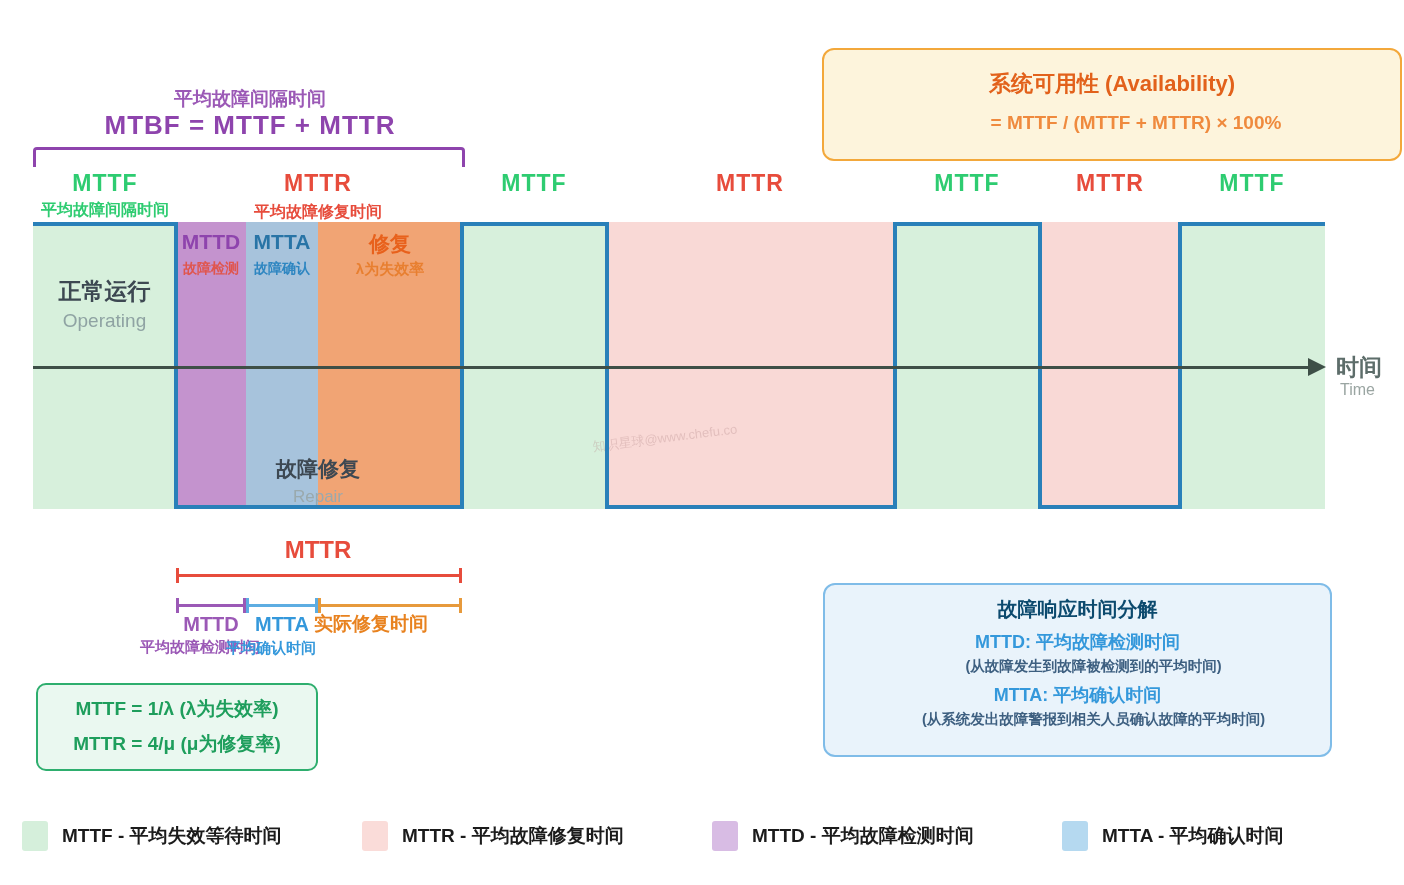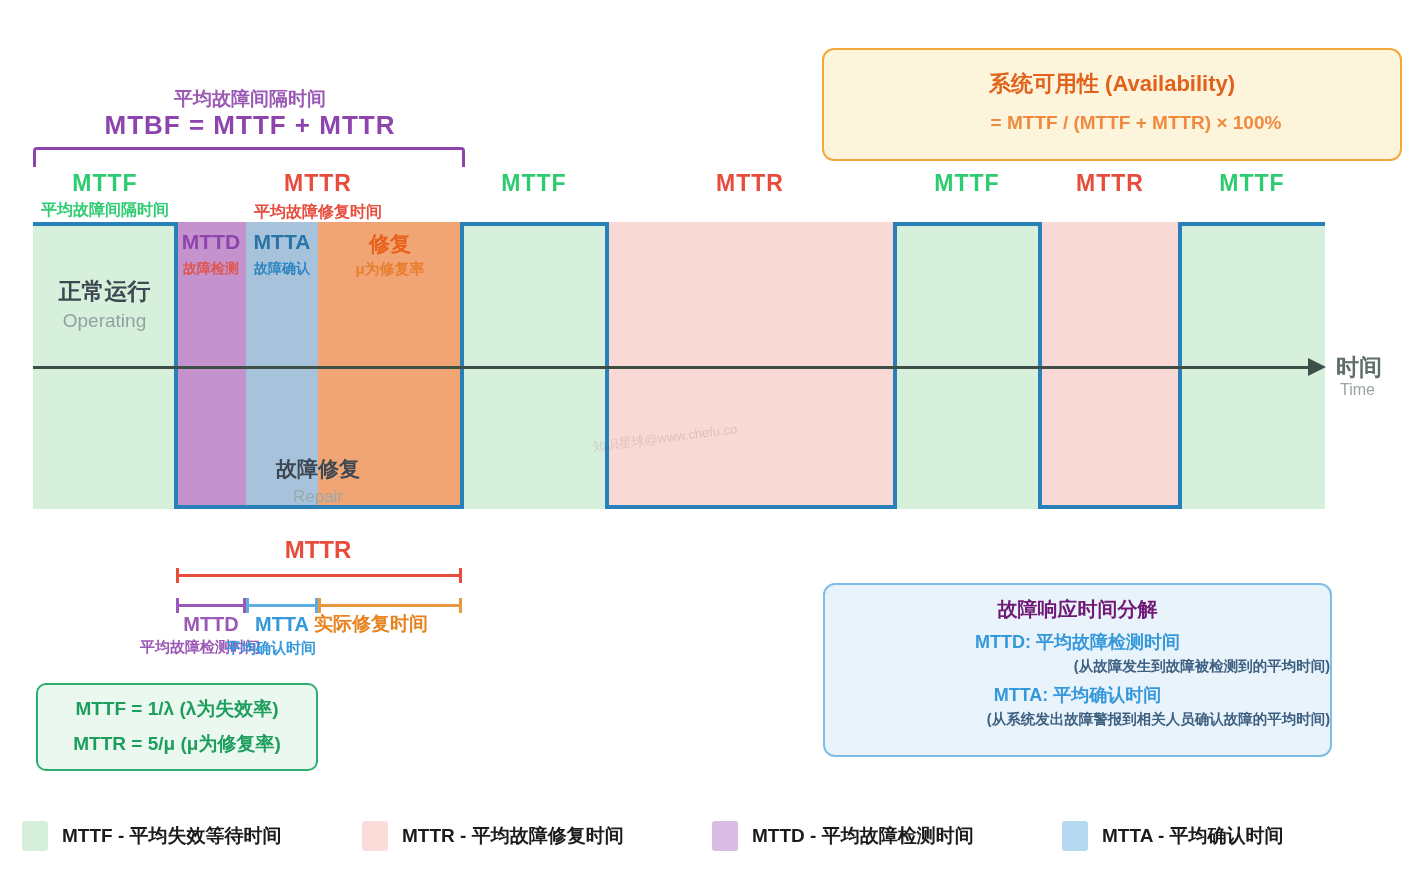--- a/index.html
+++ b/index.html
@@ -71,23 +71,23 @@
 
   
   .formula-box{left:36px;top:683px;width:282px;height:88px;background:#eaf8f0;
     border:2px solid #2eae6e;border-radius:10px;box-sizing:border-box;}
   .formula-line{margin-top:11px;text-align:center;font-size:19px;font-weight:bold;color:#1e9e5c;}
   .formula-line + .formula-line{margin-top:9px;}
 
   
   .resp-box{left:823px;top:583px;width:509px;height:174px;background:#e9f3fb;
     border:2px solid #7fbce8;border-radius:12px;box-sizing:border-box;}
-  .resp-title{margin-top:11px;text-align:center;font-size:20px;font-weight:bold;color:#701a75;}
+  .resp-title{margin-top:11px;text-align:center;font-size:20px;font-weight:bold;color:#0c4a6e;}
   .resp-blue{margin-top:7px;text-align:center;font-size:18px;font-weight:bold;color:#3498db;}
-  .resp-desc{margin-top:3px;text-align:right;font-size:14.5px;font-weight:bold;color:#3d5f80;padding-left:32px;}
+  .resp-desc{margin-top:3px;text-align:center;font-size:14.5px;font-weight:bold;color:#3d5f80;padding-left:32px;}
 
   
   .legend-item{top:820px;height:32px;display:flex;align-items:center;}
   .legend-swatch{width:26px;height:30px;border-radius:3px;margin-right:14px;flex:none;}
   .legend-label{font-size:19px;font-weight:bold;color:#1b1b1b;white-space:nowrap;}
 </style>
 </head>
 <body>
 
 <div class="canvas">
@@ -135,21 +135,21 @@
   <div class="abs wave-v" style="left: 1038px; z-index: 4; background-color: rgb(41, 128, 185);"></div>
   <div class="abs wave-v" style="left: 1178px; z-index: 4; background-color: rgb(41, 128, 185);"></div>
 
   <div class="abs col-txt t-operating">正常运行</div>
   <div class="abs col-txt t-operating-en">Operating</div>
   <div class="abs col-txt t-mttd">MTTD</div>
   <div class="abs col-txt t-mttd-sub">故障检测</div>
   <div class="abs col-txt t-mtta">MTTA</div>
   <div class="abs col-txt t-mtta-sub">故障确认</div>
   <div class="abs col-txt t-repair">修复</div>
-  <div class="abs col-txt t-repair-sub">μ为修复率</div>
+  <div class="abs col-txt t-repair-sub">λ为失效率</div>
   <div class="abs col-txt t-failrep">故障修复</div>
   <div class="abs col-txt t-failrep-en">Repair</div>
 
   <div class="abs axis-line" style="background-color: rgb(62, 79, 71);"></div>
   <div class="abs axis-arrow"></div>
   <div class="abs axis-label">时间</div>
   <div class="abs axis-sublabel">Time</div>
 
   <div class="abs watermark">知识星球@www.chefu.co</div>
 
@@ -159,21 +159,21 @@
   <div class="abs bracket bk-blue"></div>
   <div class="abs bracket bk-orange"></div>
   <div class="abs bd-mttd">MTTD</div>
   <div class="abs bd-mtta">MTTA</div>
   <div class="abs bd-repair">实际修复时间</div>
   <div class="abs bd-mttd-sub">平均故障检测时间</div>
   <div class="abs bd-mtta-sub">平均确认时间</div>
 
   <div class="abs formula-box">
     <div class="formula-line">MTTF = 1/λ (λ为失效率)</div>
-    <div class="formula-line">MTTR = 5/μ (μ为修复率)</div>
+    <div class="formula-line">MTTR = 4/μ (μ为修复率)</div>
   </div>
 
   <div class="abs resp-box">
     <div class="resp-title">故障响应时间分解</div>
     <div class="resp-blue">MTTD: 平均故障检测时间</div>
     <div class="resp-desc">(从故障发生到故障被检测到的平均时间)</div>
     <div class="resp-blue">MTTA: 平均确认时间</div>
     <div class="resp-desc">(从系统发出故障警报到相关人员确认故障的平均时间)</div>
   </div>
 

